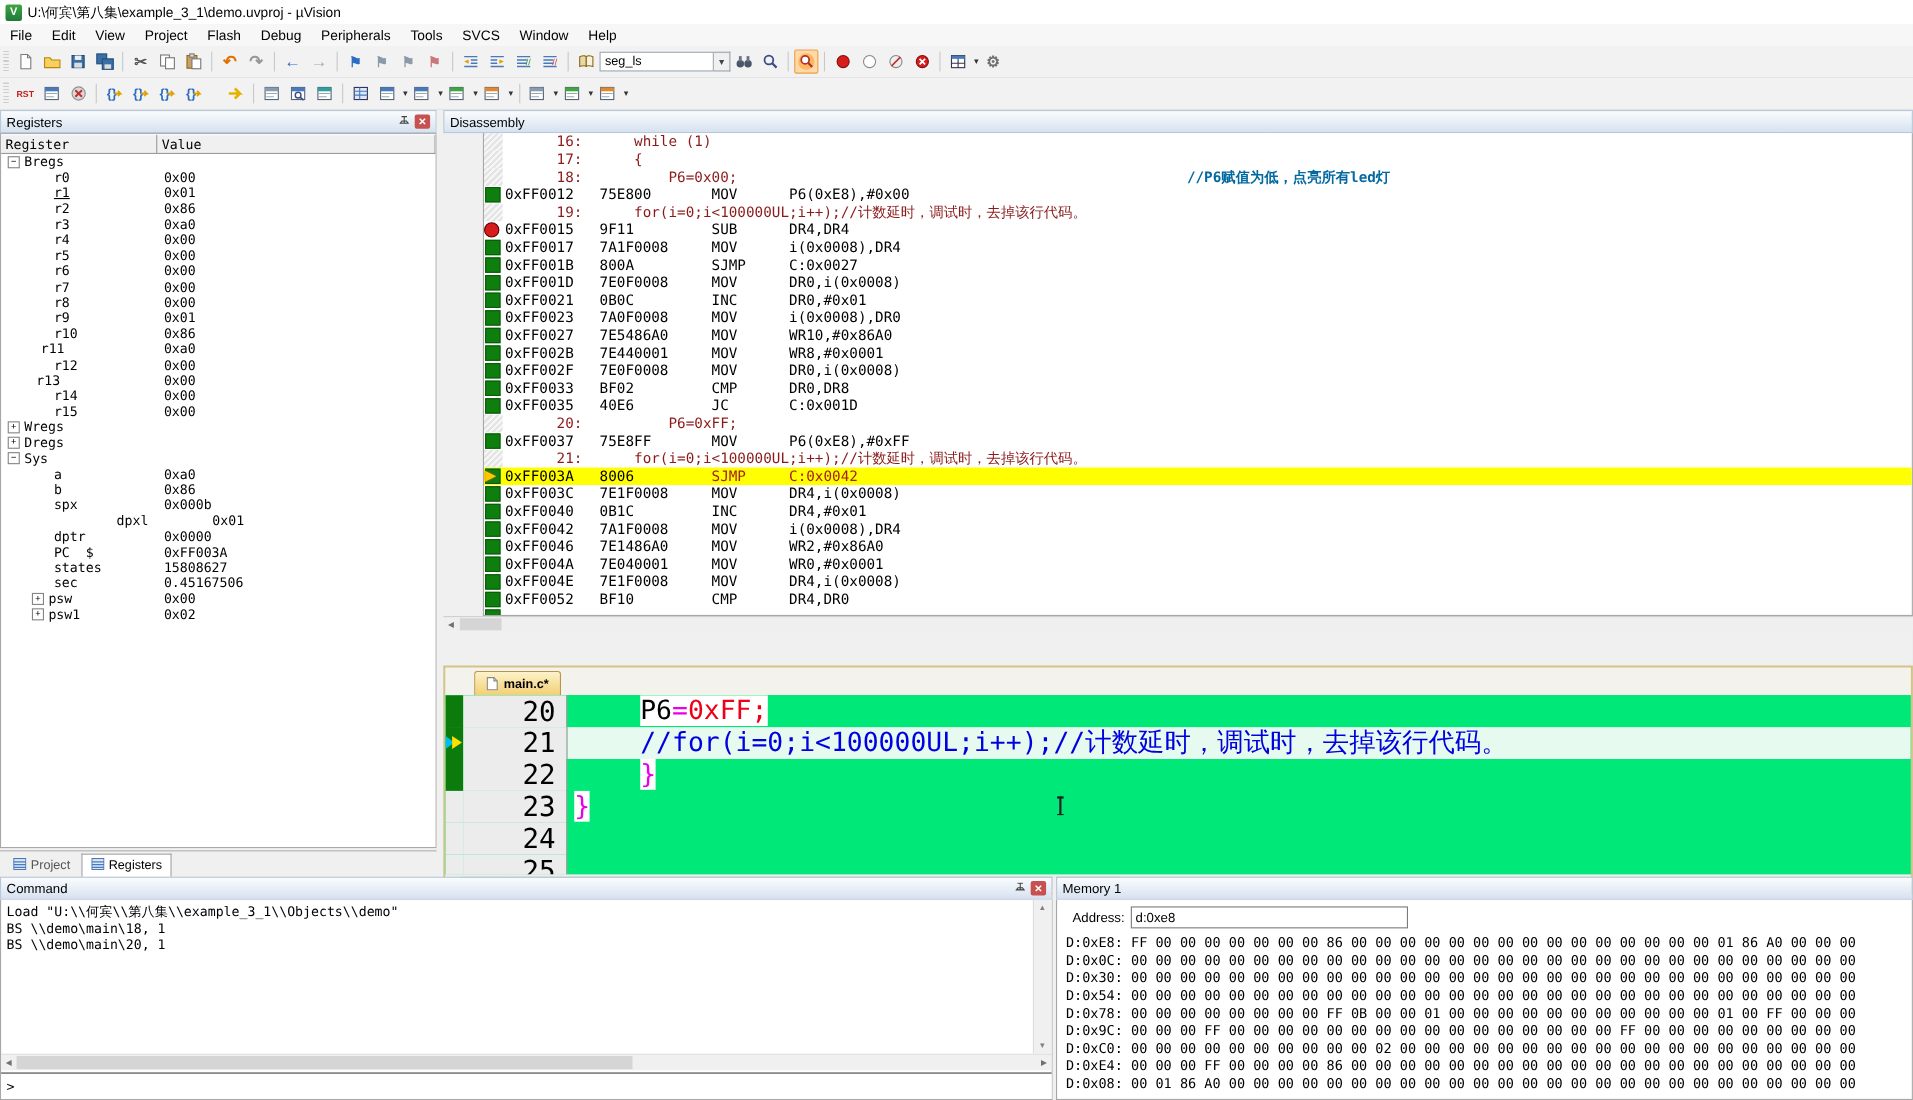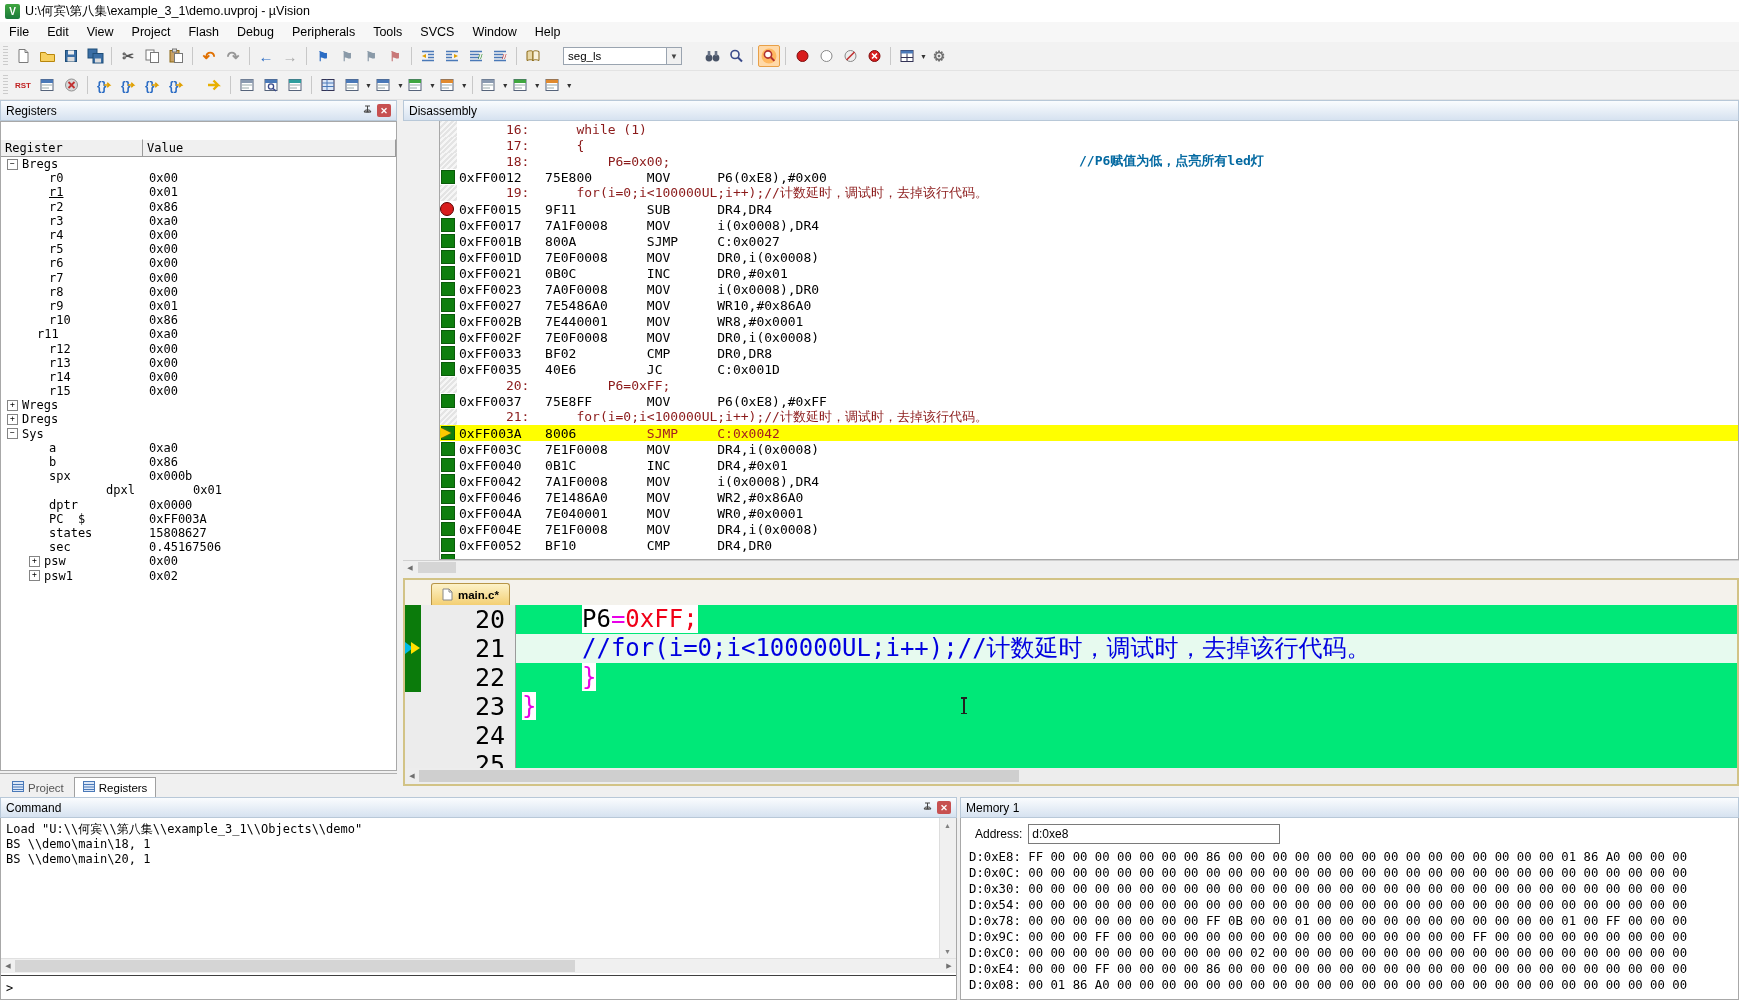--- a/index.html
+++ b/index.html
@@ -14,38 +14,38 @@
            display:flex;align-items:center;font-size:12.5px;}
   .menubar .mi{padding:2px 9px;cursor:default;}
   .toolbar{position:absolute;left:0;width:100%;height:29px;background:#F2F2F2;display:flex;align-items:center;
            border-bottom:1px solid #E3E3E3;box-sizing:border-box;}
   .tb1{top:42px;} .tb2{top:71px;}
   .grip{width:5px;height:20px;margin:0 3px;background:repeating-linear-gradient(#BBB 0 1px,transparent 1px 3px);opacity:.7;}
   .tbtn{width:22px;height:22px;display:flex;align-items:center;justify-content:center;margin:0 1px;border-radius:2px;position:relative;}
   .tbtn.hl{background:#FFD9A8;border:1px solid #E8A048;box-sizing:border-box;}
   .tsep{width:1px;height:18px;background:#C8C8C8;margin:0 4px;}
   .tgap{width:14px;}
-  .tcombo{display:flex;align-items:center;margin:0 18px;}
+  .tcombo{display:flex;align-items:center;margin:0 0;}
   .tcombo .box{width:104px;height:18px;background:#FFF;border:1px solid #9AA4B0;font-size:11.5px;
                display:flex;align-items:center;padding-left:4px;box-sizing:border-box;}
   .tcombo .dd{width:15px;height:18px;background:#F0F0F0;border:1px solid #9AA4B0;border-left:none;
               display:flex;align-items:center;justify-content:center;font-size:8px;color:#444;box-sizing:border-box;}
   .ddcaret{font-size:7px;color:#333;margin-left:1px;}
   .glyph{font-size:13px;line-height:1;}
   
   .ptitle{height:21px;background:linear-gradient(#FAFCFE,#D6E2F0);border:1px solid #B8C8D8;
           display:flex;align-items:center;padding:0 5px;font-size:12px;box-sizing:border-box;}
   .ptitle .sp{flex:1;}
   .pinico{width:13px;height:13px;display:flex;align-items:center;justify-content:center;margin-right:3px;}
   .closeico{width:14px;height:13px;background:#C75050;color:#FFF;font-size:9px;display:flex;
             align-items:center;justify-content:center;border-radius:2px;font-weight:bold;}
   
   .leftcol{position:absolute;left:0;top:100px;width:397px;height:697px;}
   .regbody{position:absolute;left:0;top:21px;right:0;bottom:26px;background:#FFF;border:1px solid #A8A8A8;box-sizing:border-box;overflow:hidden;}
-  .reghdr{display:flex;height:18px;background:#F0F0F0;font-family:"DejaVu Sans Mono",monospace;font-size:12px;margin-top:17px;}
+  .reghdr{display:flex;height:18px;background:#F0F0F0;font-family:"DejaVu Sans Mono",monospace;font-size:12px;}
   .reghdr div{border-right:1px solid #9A9A9A;border-bottom:1px solid #9A9A9A;border-top:1px solid #FFF;
               padding:1px 4px;box-sizing:border-box;}
   .reghdr .c1{width:142px;} .reghdr .c2{flex:1;}
   .regrow{height:14.2px;display:flex;align-items:center;font-family:"DejaVu Sans Mono",monospace;font-size:12px;white-space:pre;}
   .regrow .exp{width:9px;height:9px;border:1px solid #848484;background:#FFF;font-size:8px;line-height:7px;
                text-align:center;margin-right:4px;flex:none;}
   .regrow .nm{white-space:pre;}
   .regrow .val{position:absolute;left:148px;}
   .lefttabs{position:absolute;left:0;bottom:0;width:100%;height:24px;background:#F0F0F0;display:flex;align-items:flex-end;padding-left:4px;box-sizing:border-box;border-top:1px solid #B0B0B0;}
   .ltab{display:flex;align-items:center;gap:4px;font-size:11.5px;padding:3px 8px;margin-right:2px;color:#555;}
@@ -61,21 +61,21 @@
   .gblk{position:absolute;left:1px;top:1px;width:14px;height:14px;background:#0E7E0E;border:1px solid #0A5A0A;box-sizing:border-box;}
   .gbp{position:absolute;left:0px;top:1px;width:14px;height:14px;background:#D81C1C;border:1px solid #5A0000;border-radius:50%;box-sizing:border-box;}
   .gcur{position:absolute;left:1px;top:3px;width:0;height:0;border-left:10px solid #FFC800;border-top:5px solid transparent;border-bottom:5px solid transparent;filter:drop-shadow(0 0 1px #C06000);}
   .srcred{color:#8B1A1A;}
   .dcomment{position:absolute;left:639px;color:#0369a1;font-weight:bold;}
   .curtxt{color:#A52020;}
   .hscroll{position:absolute;left:0;bottom:0;width:100%;height:13px;background:#EFEFEF;border-top:1px solid #D0D0D0;box-sizing:border-box;}
   .hs-arrow{position:absolute;top:1px;width:12px;height:11px;color:#707070;font-size:7px;display:flex;align-items:center;justify-content:center;}
   .hs-thumb{position:absolute;top:1px;height:11px;background:#D5D5D5;}
   
-  .editor{position:absolute;left:0;top:478px;width:100%;height:208px;border:2px solid #D2C386;box-sizing:border-box;background:#F0F0F0;}
+  .editor{position:absolute;left:0;top:505px;width:100%;height:208px;border:2px solid #D2C386;box-sizing:border-box;background:#F0F0F0;}
   .edtabs{height:25px;background:#F4F2EC;border-bottom:1px solid #C8A84B;display:flex;align-items:flex-end;padding-left:26px;}
   .edtab{display:flex;align-items:center;gap:5px;height:21px;padding:0 10px;background:linear-gradient(#FDF2C9,#F3CF73);
          border:1px solid #B89548;border-bottom:none;border-radius:3px 3px 0 0;font-size:11.5px;font-weight:bold;}
   .edbody{position:absolute;left:0;top:25px;right:0;bottom:16px;overflow:hidden;background:var(--green);}
   .eline{height:29px;display:flex;}
   .emargin{width:16px;flex:none;position:relative;}
   .emargin.green{background:#0B7B0B;} .emargin.gray{background:#ECECEC;}
   .enum{width:94px;flex:none;background:#ECECEC;text-align:right;padding-right:10px;box-sizing:border-box;
         font-family:"DejaVu Sans Mono",monospace;font-size:25px;line-height:29px;}
   .ecode{flex:1;position:relative;background:var(--green);font-family:"DejaVu Sans Mono",monospace;
@@ -460,21 +460,21 @@
           <div class="regrow" style="position: relative; padding-left: 48px;"><span class="nm">r3</span><span class="val">0xa0</span></div>
           <div class="regrow" style="position: relative; padding-left: 48px;"><span class="nm">r4</span><span class="val">0x00</span></div>
           <div class="regrow" style="position: relative; padding-left: 48px;"><span class="nm">r5</span><span class="val">0x00</span></div>
           <div class="regrow" style="position: relative; padding-left: 48px;"><span class="nm">r6</span><span class="val">0x00</span></div>
           <div class="regrow" style="position: relative; padding-left: 48px;"><span class="nm">r7</span><span class="val">0x00</span></div>
           <div class="regrow" style="position: relative; padding-left: 48px;"><span class="nm">r8</span><span class="val">0x00</span></div>
           <div class="regrow" style="position: relative; padding-left: 48px;"><span class="nm">r9</span><span class="val">0x01</span></div>
           <div class="regrow" style="position: relative; padding-left: 48px;"><span class="nm">r10</span><span class="val">0x86</span></div>
           <div class="regrow" style="position: relative; padding-left: 36px;"><span class="nm">r11</span><span class="val">0xa0</span></div>
           <div class="regrow" style="position: relative; padding-left: 48px;"><span class="nm">r12</span><span class="val">0x00</span></div>
-          <div class="regrow" style="position: relative; padding-left: 48px;"><span class="nm">r13</span><span class="val">0x00</span></div>
+          <div class="regrow" style="position: relative; padding-left: 32px;"><span class="nm">r13</span><span class="val">0x00</span></div>
           <div class="regrow" style="position: relative; padding-left: 48px;"><span class="nm">r14</span><span class="val">0x00</span></div>
           <div class="regrow" style="position: relative; padding-left: 48px;"><span class="nm">r15</span><span class="val">0x00</span></div>
           <div class="regrow" style="position: relative; padding-left: 6px;"><span class="exp">+</span><span class="nm">Wregs</span></div>
           <div class="regrow" style="position: relative; padding-left: 6px;"><span class="exp">+</span><span class="nm">Dregs</span></div>
           <div class="regrow" style="position: relative; padding-left: 6px;"><span class="exp">−</span><span class="nm">Sys</span></div>
           <div class="regrow" style="position: relative; padding-left: 48px;"><span class="nm">a</span><span class="val">0xa0</span></div>
           <div class="regrow" style="position: relative; padding-left: 48px;"><span class="nm">b</span><span class="val">0x86</span></div>
           <div class="regrow" style="position: relative; padding-left: 48px;"><span class="nm">spx</span><span class="val">0x000b</span></div>
           <div class="regrow" style="position: relative; padding-left: 61px; margin-left: 44px;"><span class="nm">dpxl</span><span class="val">0x01</span></div>
           <div class="regrow" style="position: relative; padding-left: 48px;"><span class="nm">dptr</span><span class="val">0x0000</span></div>

